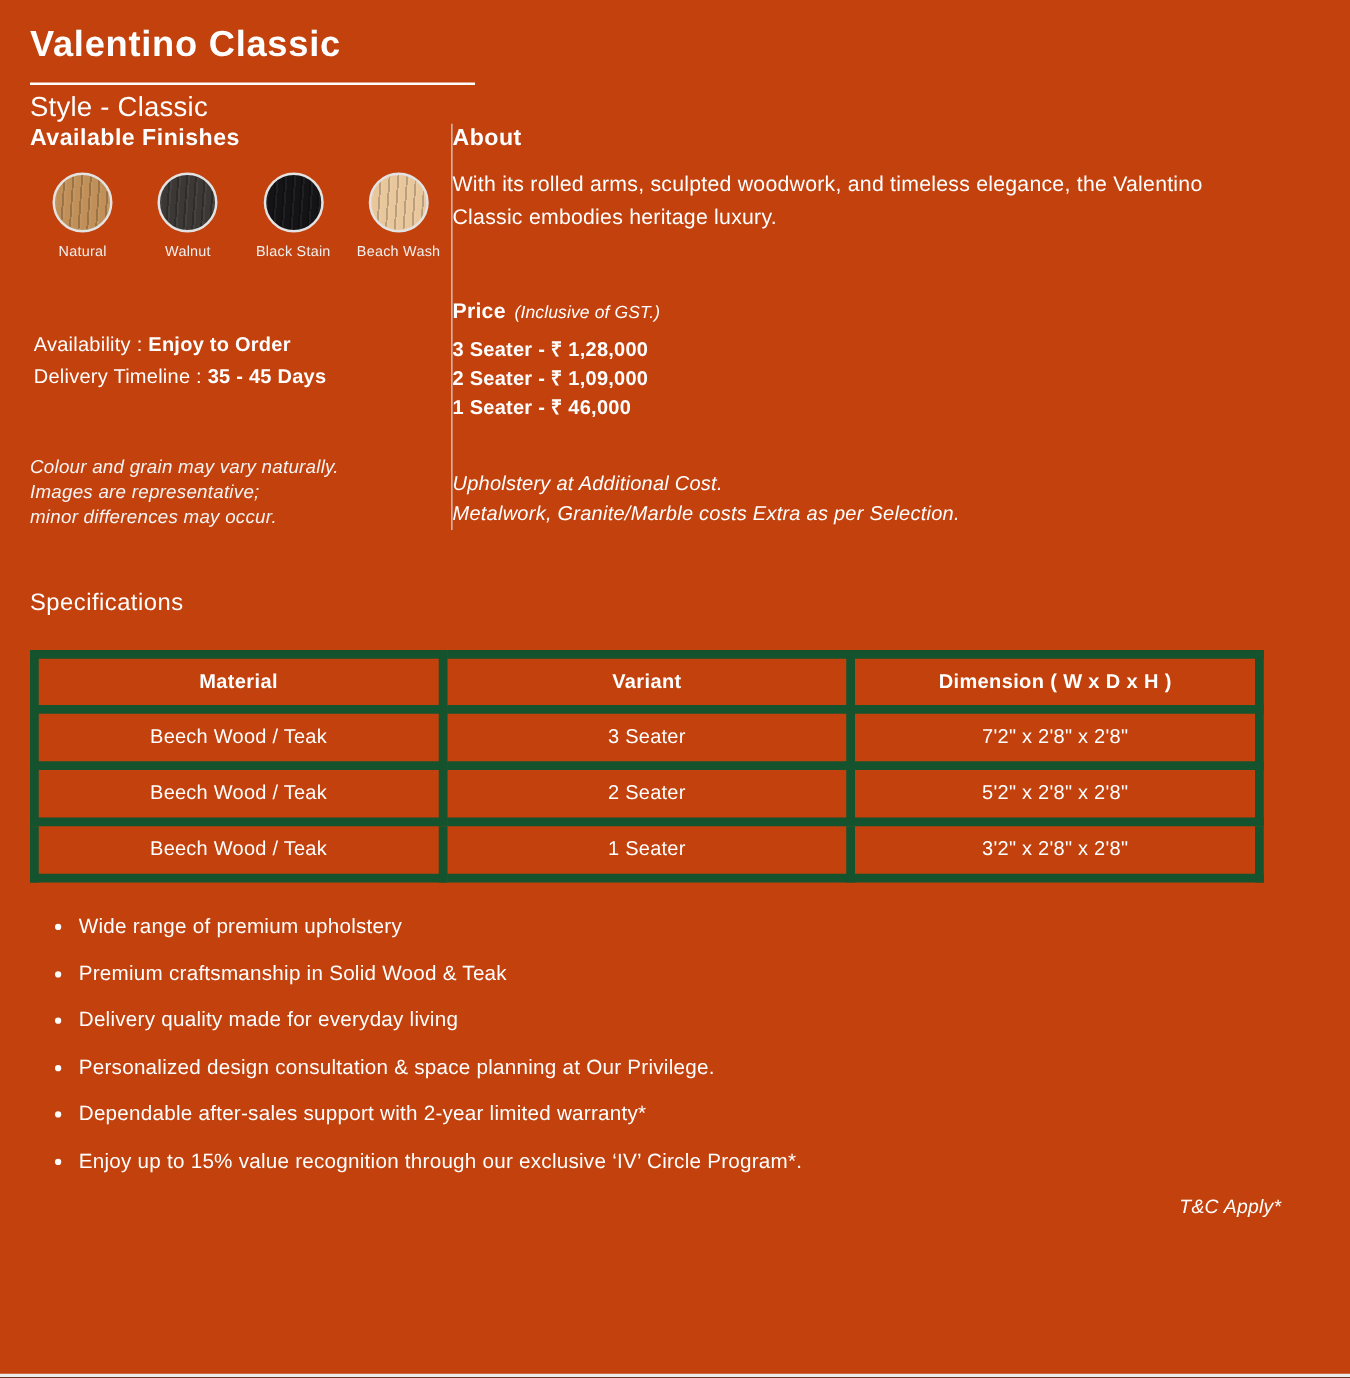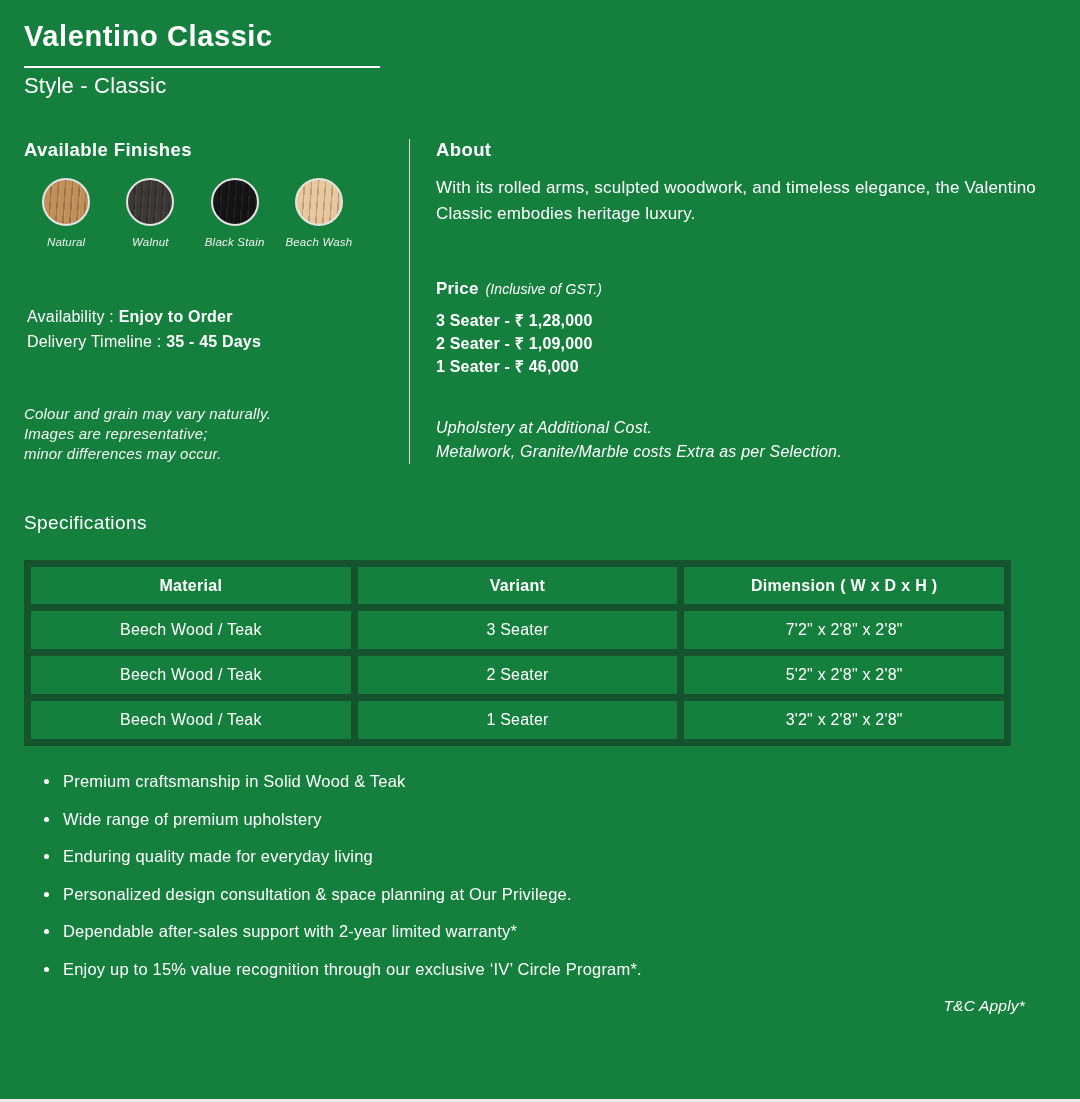--- a/index.html
+++ b/index.html
@@ -1,43 +1,43 @@
 <!DOCTYPE html>
 <html><head>
 <meta charset="utf-8">
 <style>
   * { margin:0; padding:0; box-sizing:border-box; }
   html,body { background:#000; }
   .page {
-    position:relative; width:1080px; height:1102px; background:#15803d; color:#fff;
+    position:relative; width:1080px; height:1102px; background:#c2410c; color:#fff;
     font-family:"Liberation Sans", sans-serif; padding:16px 24px 0; overflow:hidden;
     letter-spacing:.2px;
   }
   .title { font-size:29px; font-weight:bold; letter-spacing:.6px; padding-top:4px; }
   .title-underline { width:356px; height:2px; background:#fdfdfd; margin-top:13px; }
   .subtitle { font-size:22px; margin-top:5px; }
 
-  .columns { display:flex; margin-top:40px; align-items:stretch;gap:48px; }
+  .columns { display:flex; align-items:stretch; }
   .col-left { width:337px; flex:none; }
-  .col-right { flex:1; border-left:1.5px solid #d8d8d8; padding-left:26px; }
+  .col-right { flex:1; border-left:1.5px solid #d8d8d8; }
 
   .section-h { font-size:18.5px; font-weight:bold; letter-spacing:.4px; }
 
   .swatches { display:flex; margin-top:17px; }
   .swatch { width:85px; display:flex; flex-direction:column; align-items:center; }
   .swatch-circle {
     width:48px; height:48px; border-radius:50%; border:2px solid #e3e3e3;
     position:relative; overflow:hidden;
   }
   .swatch-circle::after {
     content:""; position:absolute; inset:0; border-radius:50%;
     background:repeating-linear-gradient(94deg,
       rgba(0,0,0,.20) 0 1.5px, rgba(255,255,255,.05) 1.5px 3px, transparent 3px 7px);
   }
-  .swatch-label { font-size:11.5px; font-style:italic; margin-top:10px; color:#f0f0f0; }
+  .swatch-label { font-size:11.5px; margin-top:10px; color:#f0f0f0; }
 
   .avail-block { margin-top:56px; font-size:16px; line-height:25px; padding-left:3px; }
   .left-note { margin-top:50px; font-size:15px; font-style:italic; line-height:20px; white-space:pre-line; color:#f4f4f4; }
 
   .about-text { margin-top:14px; font-size:17px; line-height:26px; max-width:656px; }
   .price-block { margin-top:52px; }
   .price-head { font-size:17px; font-weight:bold; }
   .price-note { font-size:14px; font-style:italic; font-weight:normal; margin-left:7px; letter-spacing:.1px; }
   .price-lines { margin-top:10px; }
   .price-line { font-size:16px; font-weight:bold; line-height:23px; }
@@ -144,29 +144,29 @@
         <td>1 Seater</td>
         <td>3'2" x 2'8" x 2'8"</td>
       </tr>
     </tbody>
   </table>
 
 
   <div class="offer-list">
     <div class="offer-item">
       <span class="offer-dot"></span>
+      <span>Wide range of premium upholstery</span>
+    </div>
+    <div class="offer-item">
+      <span class="offer-dot"></span>
       <span>Premium craftsmanship in Solid Wood &amp; Teak</span>
     </div>
     <div class="offer-item">
       <span class="offer-dot"></span>
-      <span>Wide range of premium upholstery</span>
-    </div>
-    <div class="offer-item">
-      <span class="offer-dot"></span>
-      <span>Enduring quality made for everyday living</span>
+      <span>Delivery quality made for everyday living</span>
     </div>
     <div class="offer-item">
       <span class="offer-dot"></span>
       <span>Personalized design consultation &amp; space planning at Our Privilege.</span>
     </div>
     <div class="offer-item">
       <span class="offer-dot"></span>
       <span>Dependable after-sales support with 2-year limited warranty*</span>
     </div>
     <div class="offer-item">

